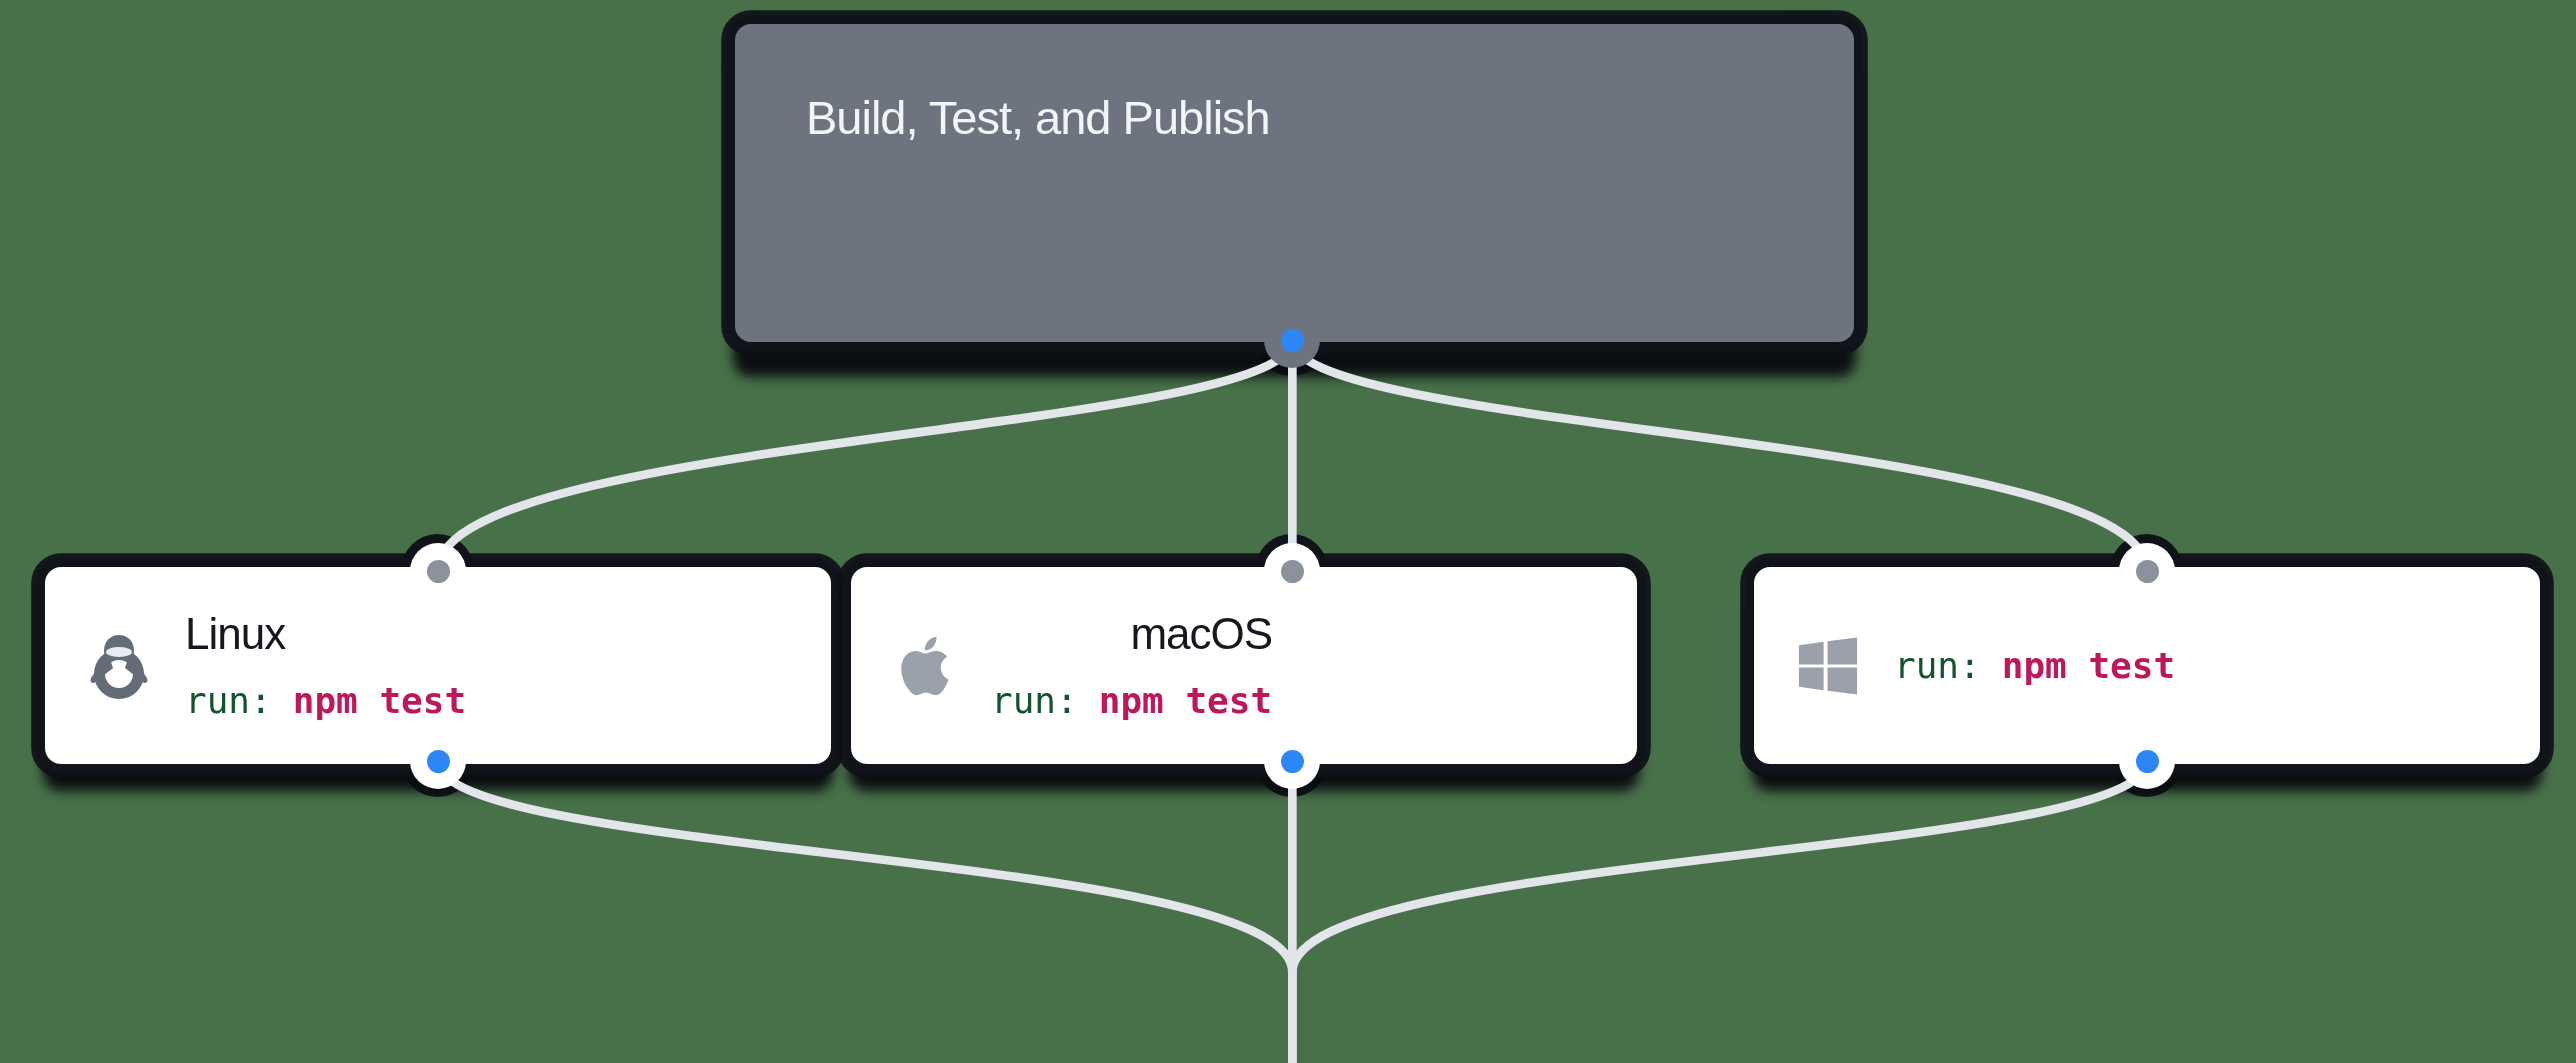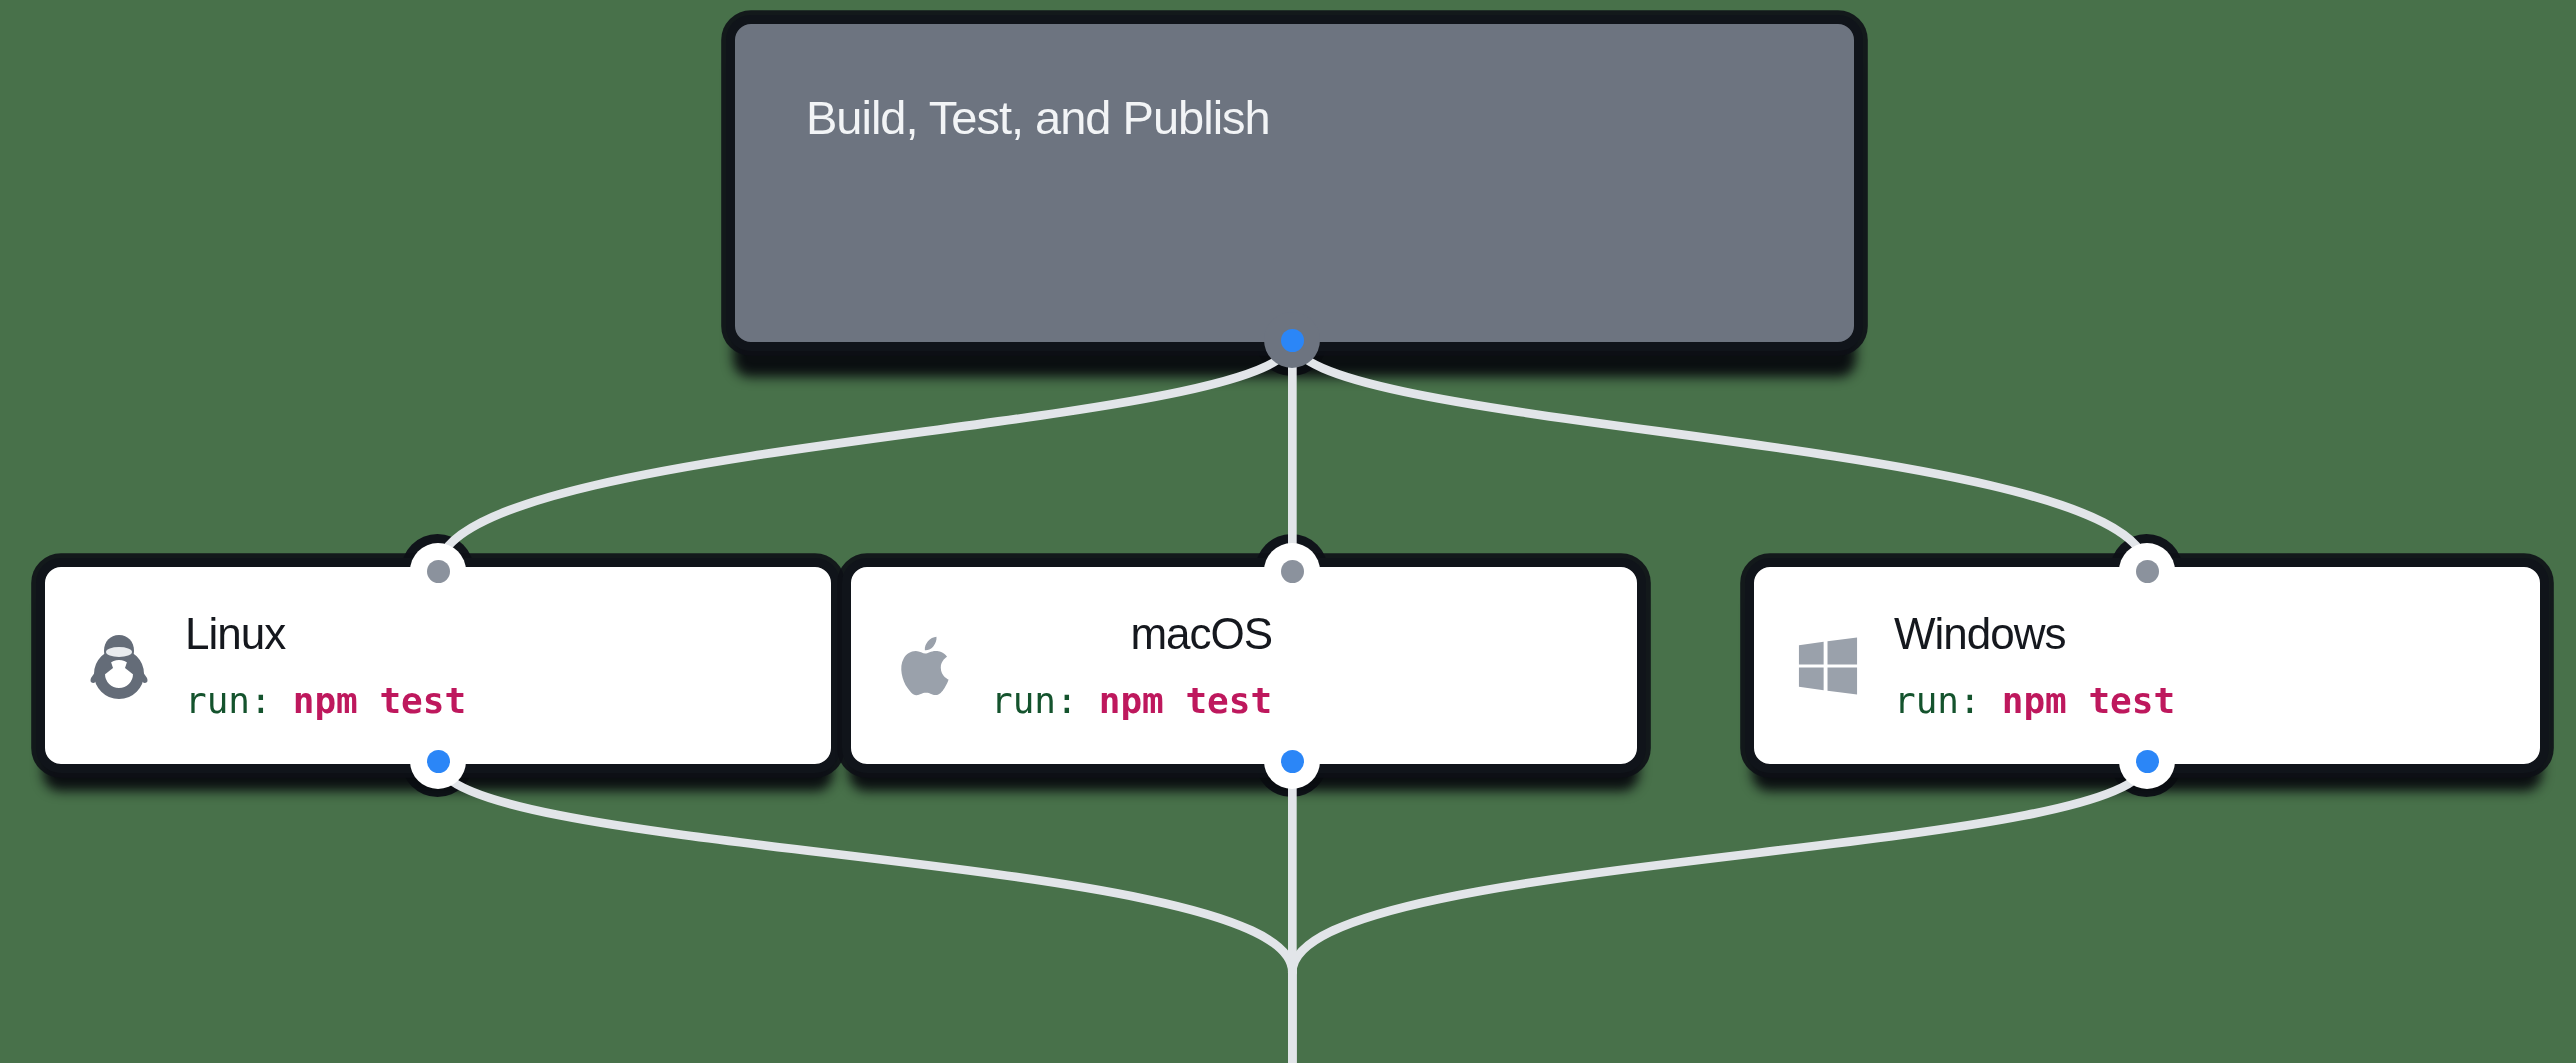--- a/index.html
+++ b/index.html
@@ -141,21 +141,20 @@
     <div class="job-inner">
       <div class="job-icon">
         <svg width="62" height="62" viewBox="0 0 64 64">
           <path class="icon-gray" d="M2 10.5 L27.5 7 L27.5 30.5 L2 30.5 Z"></path>
           <path class="icon-gray" d="M31.5 6.5 L62 2.5 L62 30.5 L31.5 30.5 Z"></path>
           <path class="icon-gray" d="M2 33.5 L27.5 33.5 L27.5 57 L2 53.5 Z"></path>
           <path class="icon-gray" d="M31.5 33.5 L62 33.5 L62 61.5 L31.5 57.5 Z"></path>
         </svg>
       </div>
       <div class="job-text">
-        <div class="job-title">Windows</div>
         <div class="job-cmd">
           <span class="cmd-key">run:</span><span class="cmd-val">npm test</span>
         </div>
       </div>
     </div>
   </div>
 
   <svg class="edges" width="2576" height="1063" viewBox="0 0 2667 1101">
     <path d="M 1338 352 C 1338 448, 453 452, 453 591"></path>
     <path d="M 1338 352 L 1338 591"></path>

